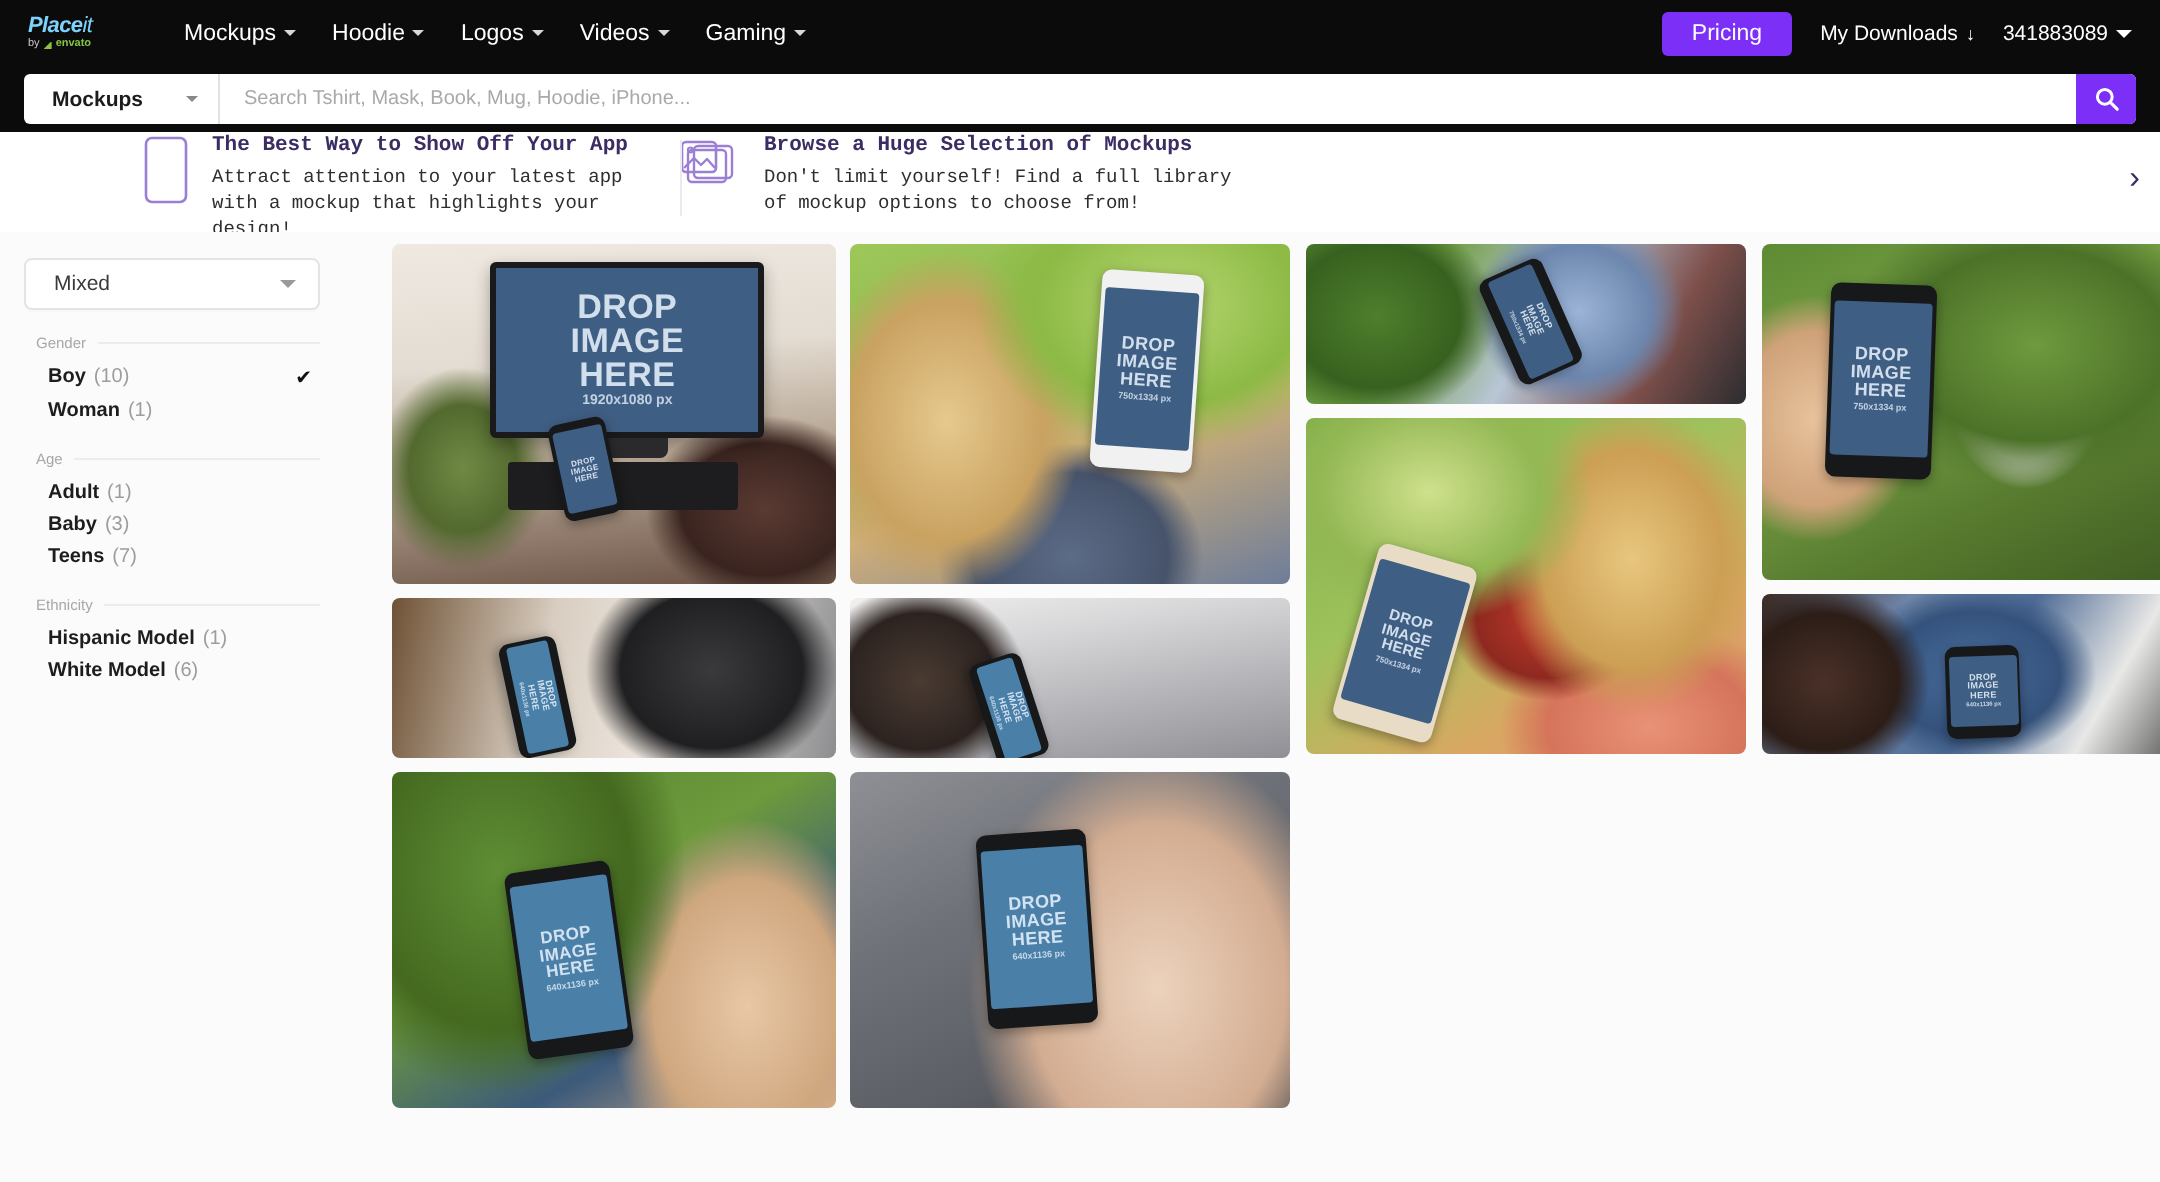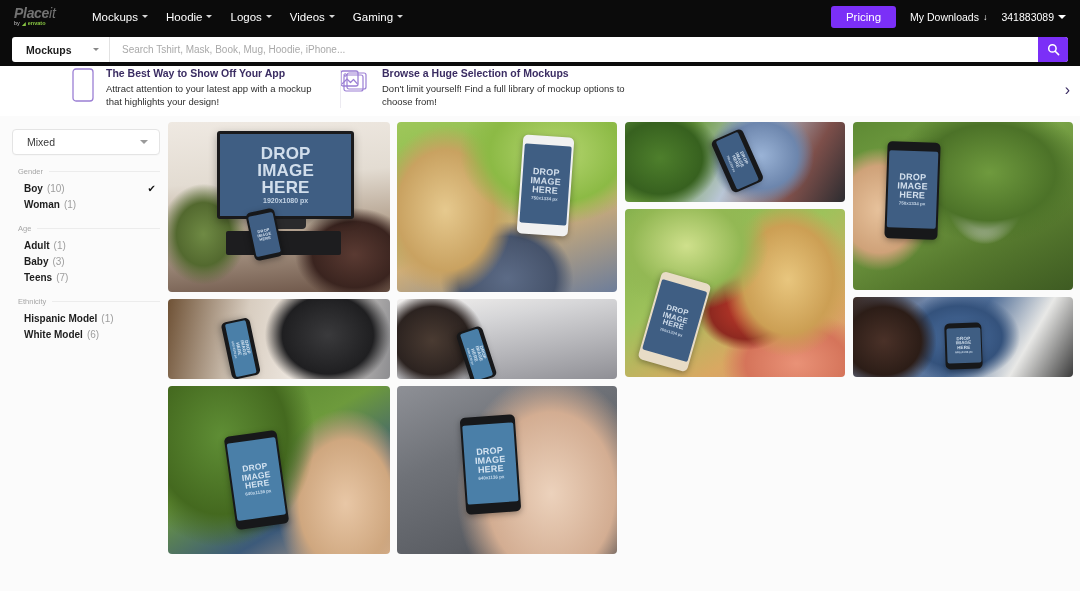--- a/index.html
+++ b/index.html
@@ -11,21 +11,21 @@
   }
 
   
   .topnav {
     position: absolute; top: 0; left: 0;
     width: 1080px; height: 33px;
     background: #0b0b0b;
     display: flex; align-items: center;
   }
   .logo { margin-left: 14px; width: 62px; line-height: 1; }
-  .logo-main { font-size: 14px; font-weight: bold; font-style: italic; color: #737373; letter-spacing: -0.3px; }
+  .logo-main { font-size: 11px; font-weight: bold; font-style: italic; color: #7dd3fc; letter-spacing: -0.3px; }
   .logo-main .thin { font-weight: normal; }
   .logo-sub { font-size: 5.5px; color: #c9c9c9; margin-top: 1px; display: flex; align-items: center; gap: 2px; }
   .logo-sub .env { color: #87c442; font-weight: bold; }
   .env-leaf { display:inline-block; width:4px; height:4px; background:#87c442; clip-path: polygon(0 100%, 100% 0, 100% 100%); }
 
   .navitems { display: flex; align-items: center; margin-left: 16px; gap: 18px; }
   .navitem {
     color: #ffffff; font-size: 11.5px; cursor: pointer;
     display: flex; align-items: center; gap: 4px; white-space: nowrap;
   }
@@ -70,21 +70,21 @@
 
   
   .banner {
     position: absolute; top: 66px; left: 0;
     width: 1080px; height: 50px;
     background: #ffffff;
     display: flex; align-items: flex-start; overflow: hidden;
   }
   .bi {
     display: flex; align-items: flex-start; gap: 12px;
-    padding: 2px 14px 0 0; position: relative; overflow: hidden;
+    padding: 2px 14px 0 0; position: relative; overflow: hidden; font-family: Liberation Mono, monospace;
   }
   .bi1 { width: 340px; padding-left: 72px; }
   .bi2 { width: 330px; padding-left: 28px; }
   .bi3 { width: 345px; }
   .bi + .bi::before {
     content: ""; position: absolute; left: 0; top: 4px;
     width: 1px; height: 40px; background: #eceaf1;
   }
   .bi-icon { flex: 0 0 auto; margin-top: 0px; }
   .bi-text { padding-top: 0px; }
@@ -121,21 +121,21 @@
   .facet-row {
     display: flex; align-items: center; padding: 2.5px 4px 2.5px 12px;
     font-size: 10px; cursor: pointer;
   }
   .facet-label { font-weight: bold; color: #1d1d1d; }
   .facet-count { color: #9d9d9d; margin-left: 4px; font-weight: normal; }
   .facet-check { margin-left: auto; font-size: 10px; color: #111; }
 
   
   .grid { position: absolute; left: 168px; top: 6px; width: 905px; }
-  .col { position: absolute; top: 0; }
+  .col { position: absolute; top: 0; margin-left: 28px; }
   .col1 { left: 0;   width: 222px; }
   .col2 { left: 229px; width: 220px; }
   .col3 { left: 457px; width: 220px; }
   .col4 { left: 685px; width: 220px; }
 
   .card {
     position: relative; width: 100%; margin-bottom: 7px;
     border-radius: 4px; overflow: hidden; cursor: pointer;
     background: #ddd;
   }

